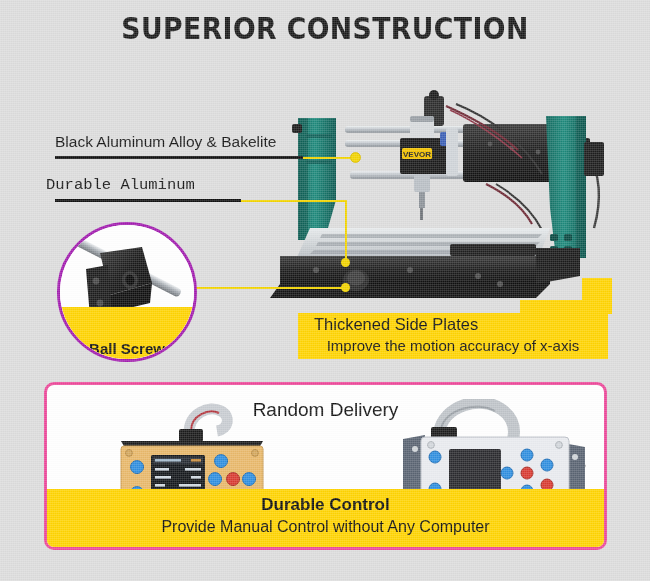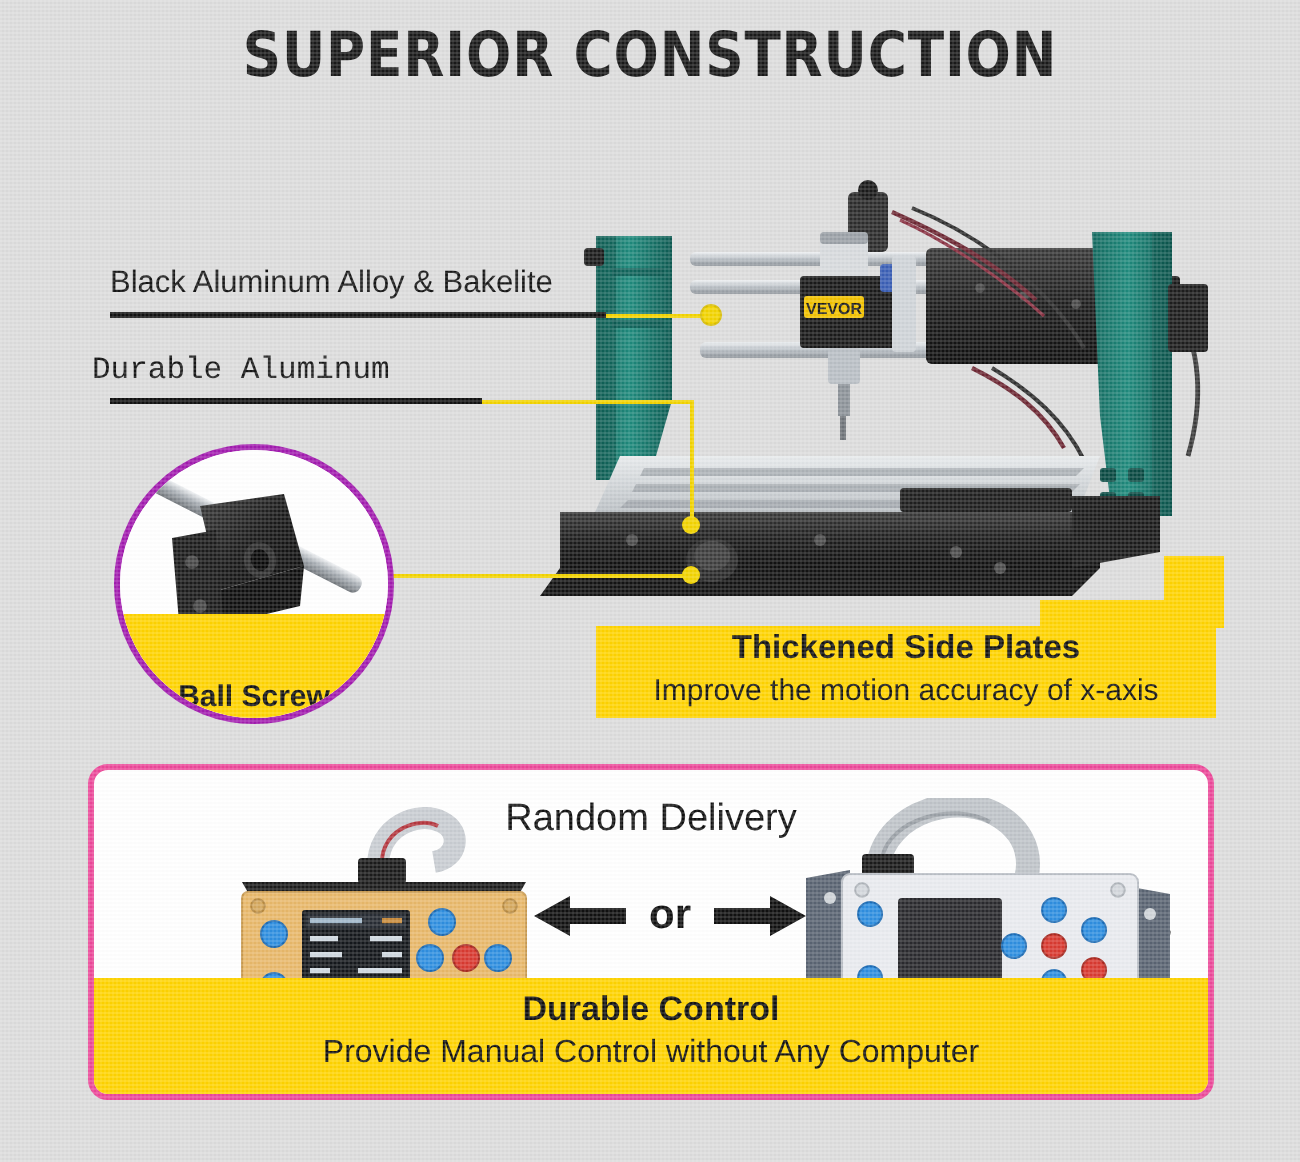--- a/index.html
+++ b/index.html
@@ -65,22 +65,22 @@
     font-size:15px;font-weight:bold;color:#141414;line-height:1.08;
   }
   #bs-img{position:absolute;left:0;top:0;width:134px;height:134px;}
 
   
   #sideplates-box{
     left:298px;top:313px;width:310px;height:46px;background:#FFD400;
   }
   #sideplates-pointer{left:520px;top:278px;width:92px;height:36px;}
   #sp-title{
-    position:absolute;left:0;top:2px;width:100%;text-align:center;
-    font-weight:bold;font-size:16.5px;color:#141414;
+    position:absolute;left:0;top:2px;width:100%;
+    font-weight:normal;font-size:16.5px;color:#141414;padding-left:16px;
   }
   #sp-sub{
     position:absolute;left:0;top:24px;width:100%;text-align:center;
     font-size:15px;color:#141414;
   }
 
   
   #offline-panel{
     left:44px;top:382px;width:563px;height:168px;
     background:#fff;border:3px solid #ec4899;border-radius:10px;
@@ -302,31 +302,20 @@
       <circle cx="32" cy="64" r="6.5" fill="#2f8fe0" stroke="#1d6cb5" stroke-width="1"></circle>
       <circle cx="32" cy="90" r="6.5" fill="#2f8fe0" stroke="#1d6cb5" stroke-width="1"></circle>
       <circle cx="116" cy="58" r="6.5" fill="#2f8fe0" stroke="#1d6cb5" stroke-width="1"></circle>
       <circle cx="110" cy="76" r="6.5" fill="#2f8fe0" stroke="#1d6cb5" stroke-width="1"></circle>
       <circle cx="128" cy="76" r="6.5" fill="#d93a31" stroke="#a82a22" stroke-width="1"></circle>
       <circle cx="144" cy="76" r="6.5" fill="#2f8fe0" stroke="#1d6cb5" stroke-width="1"></circle>
       <circle cx="120" cy="94" r="6.5" fill="#2f8fe0" stroke="#1d6cb5" stroke-width="1"></circle>
       <circle cx="140" cy="94" r="6.5" fill="#d93a31" stroke="#a82a22" stroke-width="1"></circle>
     </svg>
 
-    <div id="or-row">
-      <svg viewBox="0 0 140 36" width="140" height="36">
-        <g>
-          <path d="M2 18 L20 8 L20 14 L48 14 L48 22 L20 22 L20 28 Z" fill="#111"></path>
-        </g>
-        <g>
-          <path d="M138 18 L120 8 L120 14 L92 14 L92 22 L120 22 L120 28 Z" fill="#111"></path>
-        </g>
-      </svg>
-      <div id="or-text">or</div>
-    </div>
 
     <svg class="ctrl" id="ctrl-right" viewBox="0 0 200 122">
 
       <path d="M44 34 C48 6 86 -4 106 10 C124 22 122 44 108 56 C126 58 150 62 168 70" stroke="#bfc4c9" stroke-width="12" fill="none" stroke-linejoin="round"></path>
       <path d="M46 30 C50 10 82 2 100 12" stroke="#9aa0a6" stroke-width="2" fill="none"></path>
       <rect x="36" y="28" width="26" height="14" rx="2" fill="#1b1b1b"></rect>
       <rect x="166" y="58" width="26" height="24" rx="3" fill="#1b1b1b" transform="rotate(16 166 58)"></rect>
 
       <path d="M8 40 L30 36 L30 106 L8 102 Z" fill="#5a6472"></path>
       <path d="M168 44 L190 48 L190 110 L168 106 Z" fill="#5a6472"></path>

